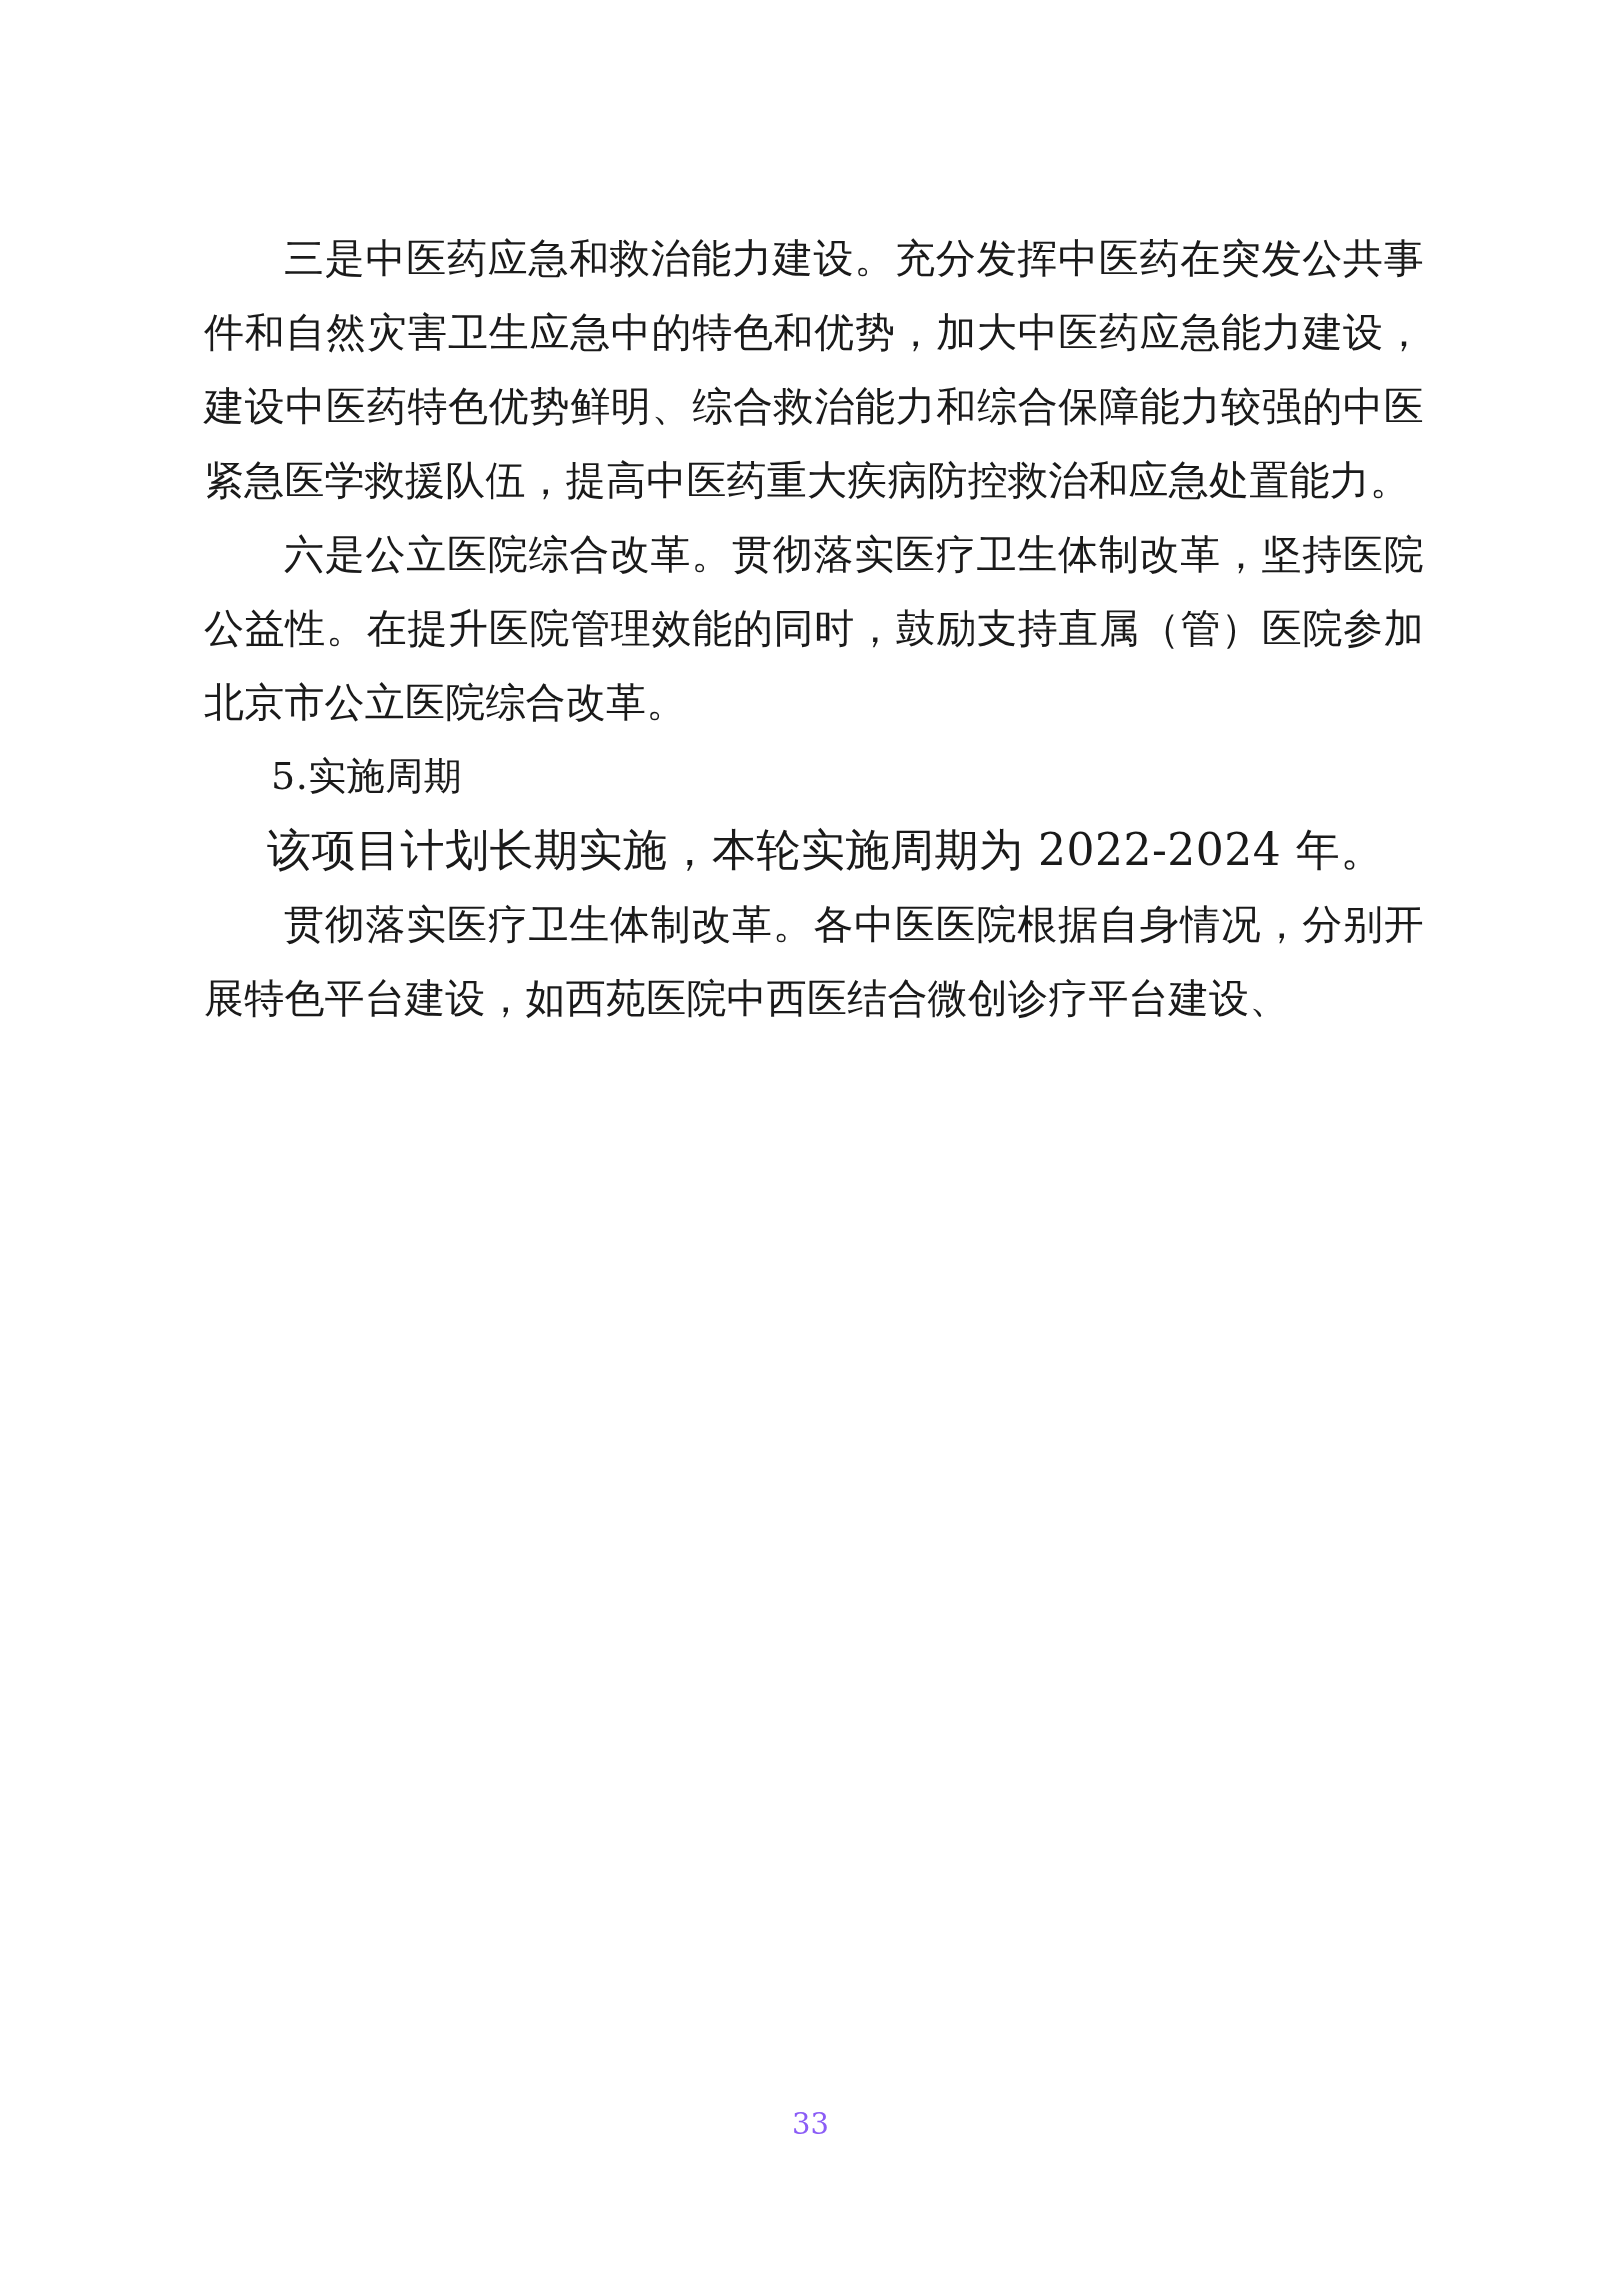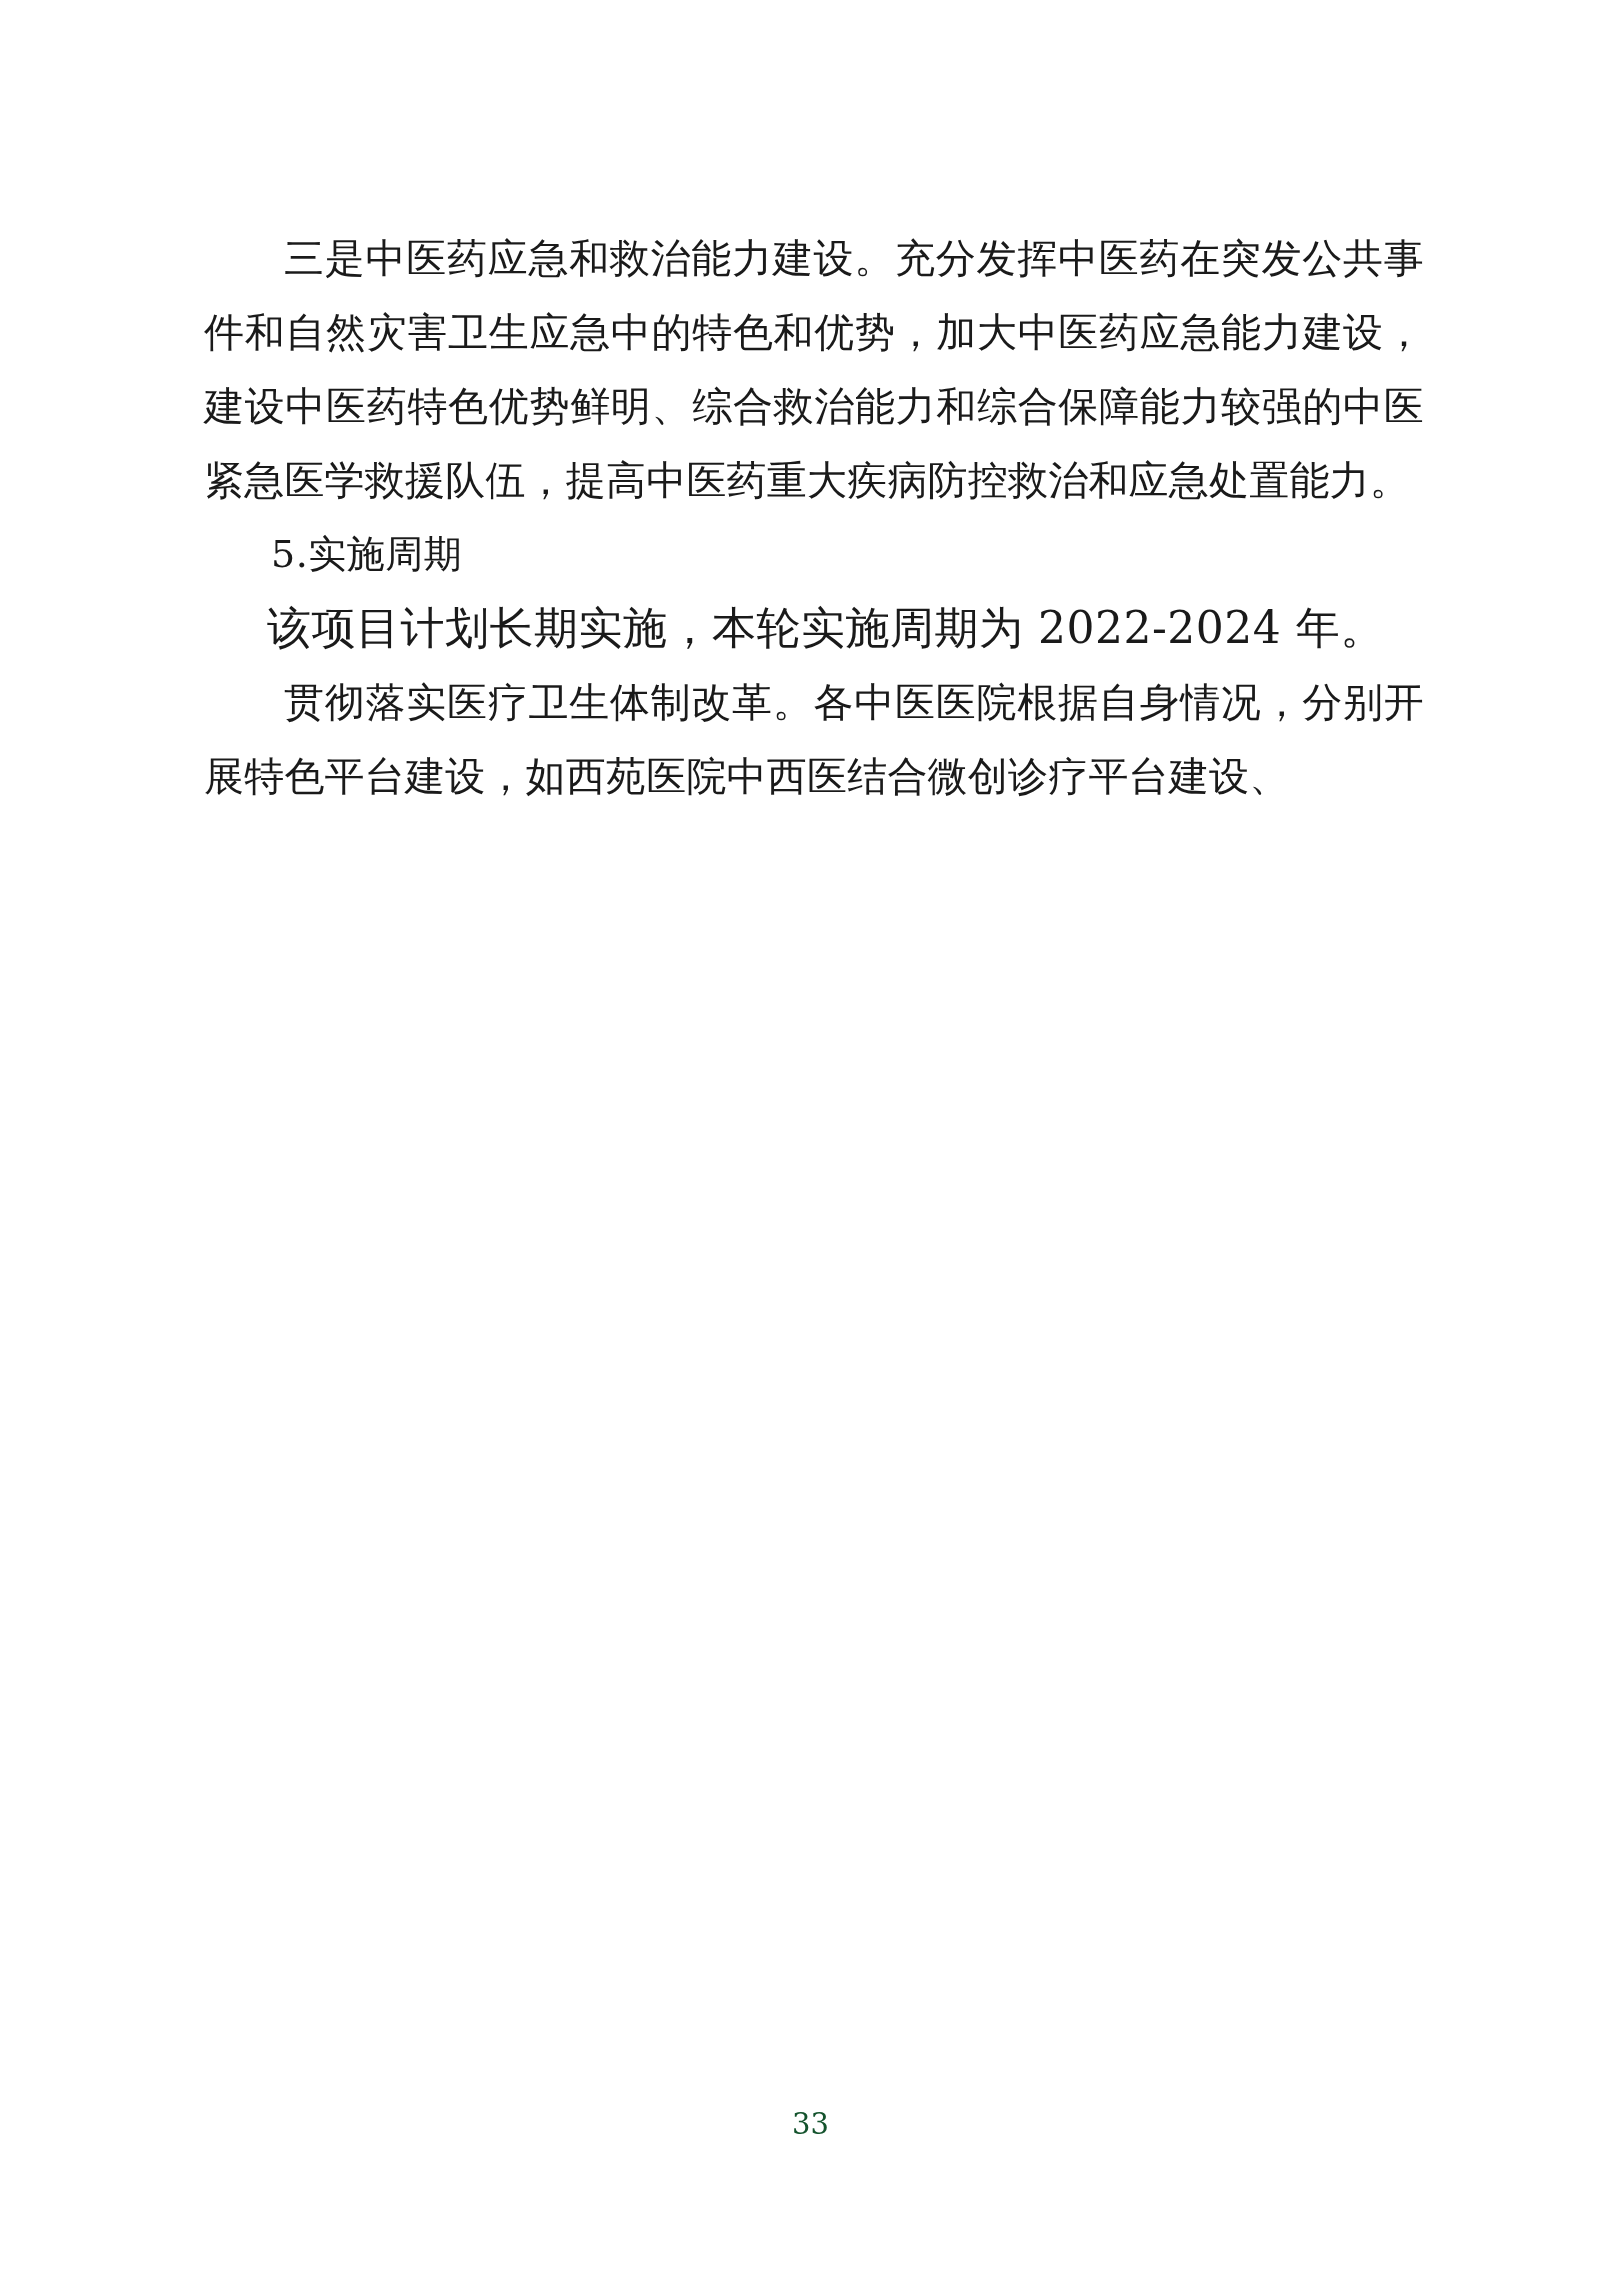--- a/index.html
+++ b/index.html
@@ -54,33 +54,34 @@
     letter-spacing: 0.5px;
   }
   .page-number {
     position: absolute;
     left: 0;
     top: 2107px;
     width: 1621px;
     text-align: center;
     font-size: 29px;
     font-family: "DejaVu Serif", "Liberation Serif", serif;
-    color: #14532d;
+    color: #8b5cf6;
   }
 </style>
 </head>
 <body>
 
 <div class="page">
   <div class="content">
 
     <p class="para">三是中医药应急和救治能力建设。充分发挥中医药在突发公共事件和自然灾害卫生应急中的特色和优势，加大中医药应急能力建设，建设中医药特色优势鲜明、综合救治能力和综合保障能力较强的中医紧急医学救援队伍，提高中医药重大疾病防控救治和应急处置能力。</p>
 
 
 
+    <p class="para">六是公立医院综合改革。贯彻落实医疗卫生体制改革，坚持医院公益性。在提升医院管理效能的同时，鼓励支持直属（管）医院参加北京市公立医院综合改革。</p>
 
     <p class="para-num">5.实施周期</p>
 
     <p class="para-sec">该项目计划长期实施，本轮实施周期为 2022-2024 年。</p>
 
 
 
     <p class="para">贯彻落实医疗卫生体制改革。各中医医院根据自身情况，分别开展特色平台建设，如西苑医院中西医结合微创诊疗平台建设、</p>
 
   </div>

